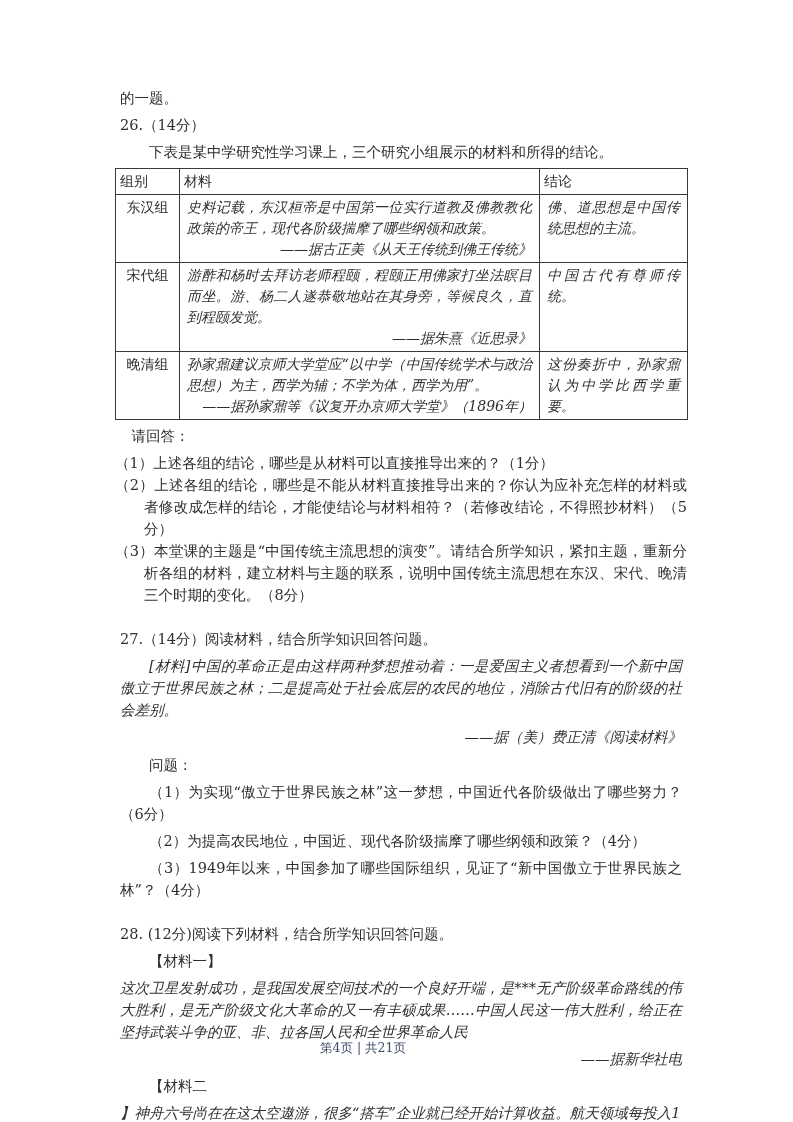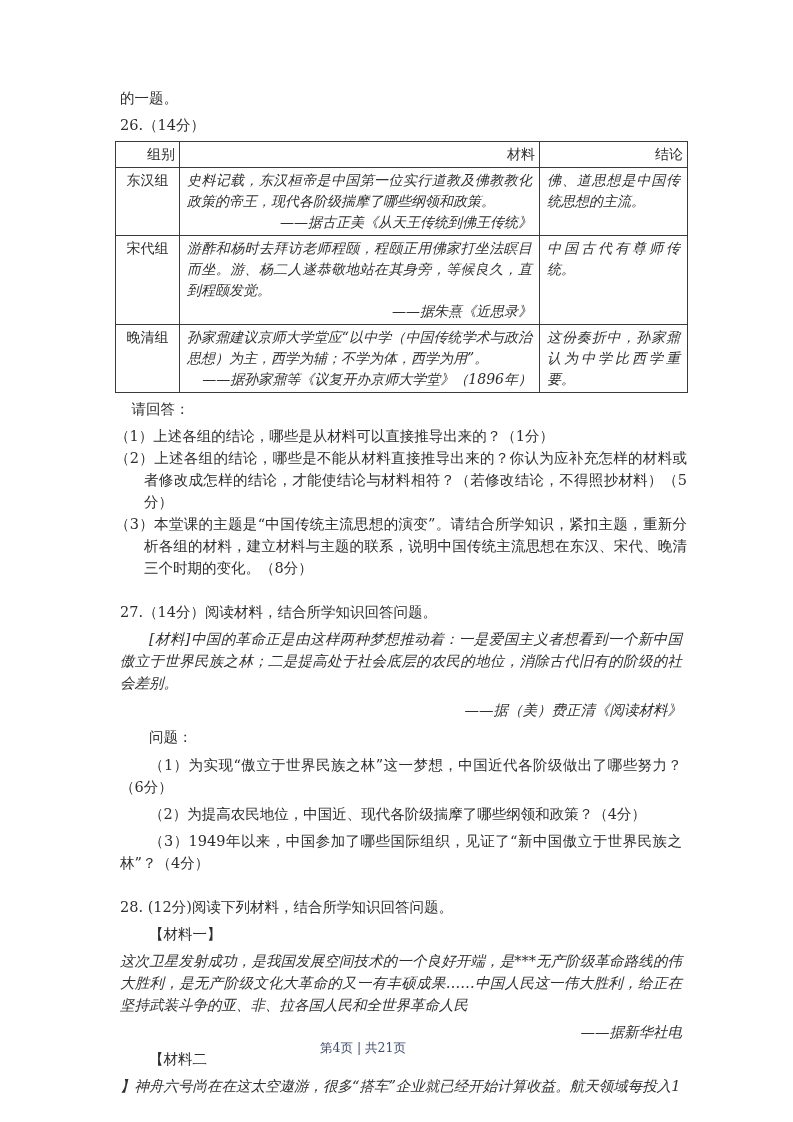--- a/index.html
+++ b/index.html
@@ -47,21 +47,21 @@
     font-size: 14px;
     line-height: 1.5;
   }
   table.qtable th, table.qtable td {
     border: 1.5px solid #3a3a3a;
     vertical-align: top;
     padding: 2px 7px;
   }
   table.qtable th {
     font-weight: normal;
-    text-align: right;
+    text-align: left;
     padding: 2px 4px;
   }
   td.group-col { text-align: center; padding-top: 4px; }
   td.material-col p { margin: 0; }
   .cite { text-align: right; font-style: italic; }
 
   .footer {
     position: absolute;
     top: 1040px;
     left: 0;
@@ -74,20 +74,21 @@
 </style>
 </head>
 <body>
 
 <div class="content">
 
   <p class="line">的一题。</p>
 
   <div>
     <p class="line">26.（14分）</p>
+    <p class="line indent2">下表是某中学研究性学习课上，三个研究小组展示的材料和所得的结论。</p>
 
     <table class="qtable">
       <colgroup>
         <col style="width:64px">
           <col style="width:360px">
           <col style="width:148px">
       </colgroup>
       <thead>
         <tr>
           <th>组别</th>

